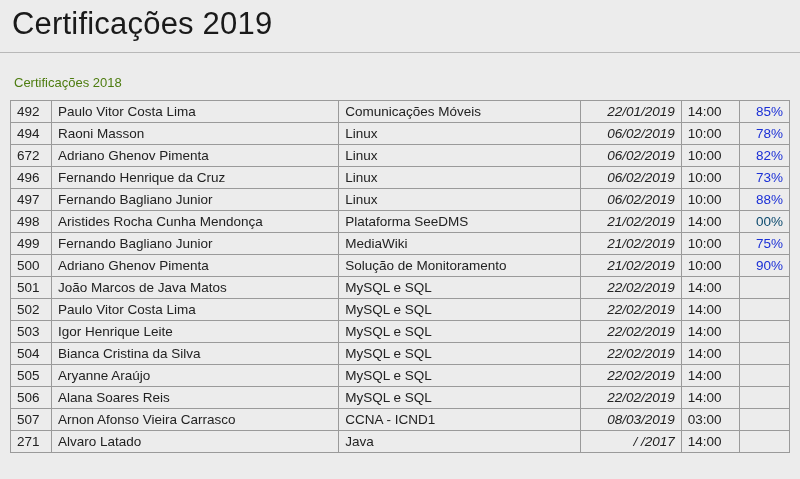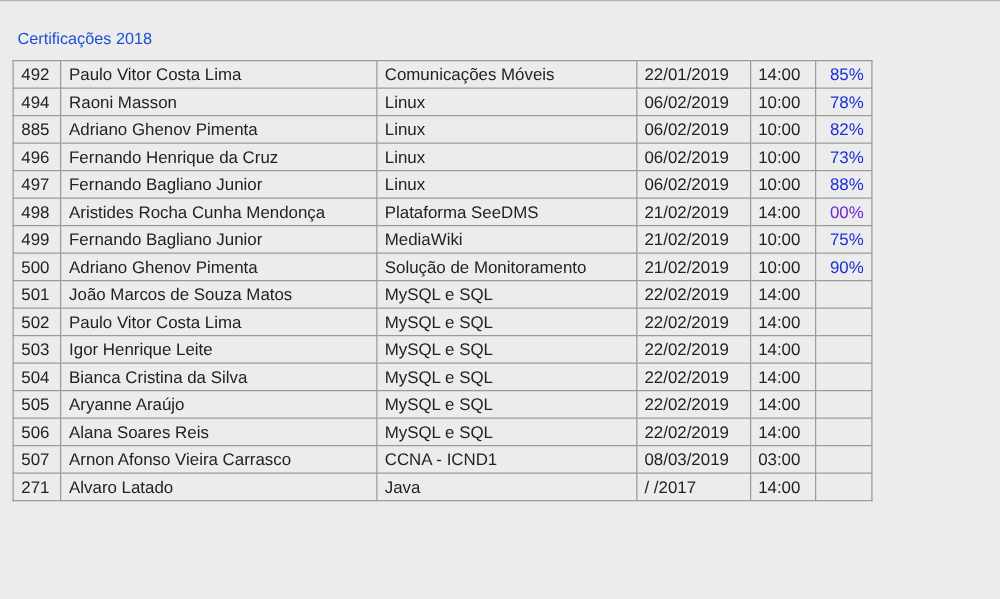--- a/index.html
+++ b/index.html
@@ -30,27 +30,27 @@
   }
   .title-rule {
     border: none;
     border-top: 1px solid #b8b8b8;
     margin: 0 0 0 0;
   }
   .subtitle-link {
     display: inline-block;
     margin: 22px 0 10px 14px;
     font-size: 13px;
-    color: #1d4ed8;
+    color: #4d7c0f;
     text-decoration: none;
   }
   table.cert-table {
     border-collapse: collapse;
     margin: 0 0 0 10px;
-    width: 688px;
+    width: 780px;
     background: #ececec;
     font-size: 13.5px;
   }
   table.cert-table td {
     border: 1px solid #9a9a9a;
     padding: 2px 6px;
     height: 17px;
     white-space: nowrap;
     overflow: hidden;
   }
@@ -61,43 +61,45 @@
   }
   td.col-name {
     width: 300px;
   }
   td.col-course {
     width: 253px;
     margin-top: 16px;
   }
   td.col-date {
     width: 96px;
-    text-align: left;
+    text-align: right;
+    font-style: italic;
   }
   td.col-time {
     width: 50px;
     text-align: left;
   }
   td.col-score {
     width: 40px;
     text-align: right;
     font-weight: normal;
   }
   .score-ok {
     color: #1a2fd6;
   }
   .score-bad {
-    color: #6d28d9;
+    color: #0c4a6e;
   }
 </style>
 </head>
 <body>
 
 <div class="page">
 
+  <h1 class="page-title">Certificações 2019</h1>
   <hr class="title-rule">
 
   <a href="#" class="subtitle-link">Certificações 2018</a>
 
   <table class="cert-table">
     <tbody>
         <tr>
           <td class="col-id">492</td>
           <td class="col-name">Paulo Vitor Costa Lima</td>
           <td class="col-course">Comunicações Móveis</td>
@@ -107,21 +109,21 @@
         </tr>
         <tr>
           <td class="col-id">494</td>
           <td class="col-name">Raoni Masson</td>
           <td class="col-course">Linux</td>
           <td class="col-date">06/02/2019</td>
           <td class="col-time">10:00</td>
           <td class="col-score score-ok">78%</td>
         </tr>
         <tr>
-          <td class="col-id">885</td>
+          <td class="col-id">672</td>
           <td class="col-name">Adriano Ghenov Pimenta</td>
           <td class="col-course">Linux</td>
           <td class="col-date">06/02/2019</td>
           <td class="col-time">10:00</td>
           <td class="col-score score-ok">82%</td>
         </tr>
         <tr>
           <td class="col-id">496</td>
           <td class="col-name">Fernando Henrique da Cruz</td>
           <td class="col-course">Linux</td>
@@ -156,21 +158,21 @@
         <tr>
           <td class="col-id">500</td>
           <td class="col-name">Adriano Ghenov Pimenta</td>
           <td class="col-course">Solução de Monitoramento</td>
           <td class="col-date">21/02/2019</td>
           <td class="col-time">10:00</td>
           <td class="col-score score-ok">90%</td>
         </tr>
         <tr>
           <td class="col-id">501</td>
-          <td class="col-name">João Marcos de Souza Matos</td>
+          <td class="col-name">João Marcos de Java Matos</td>
           <td class="col-course">MySQL e SQL</td>
           <td class="col-date">22/02/2019</td>
           <td class="col-time">14:00</td>
           <td class="col-score"></td>
         </tr>
         <tr>
           <td class="col-id">502</td>
           <td class="col-name">Paulo Vitor Costa Lima</td>
           <td class="col-course">MySQL e SQL</td>
           <td class="col-date">22/02/2019</td>

